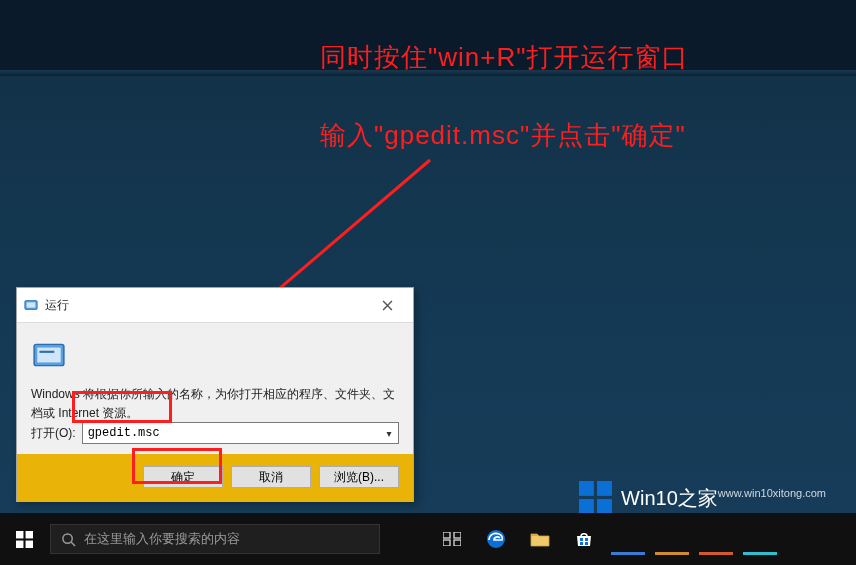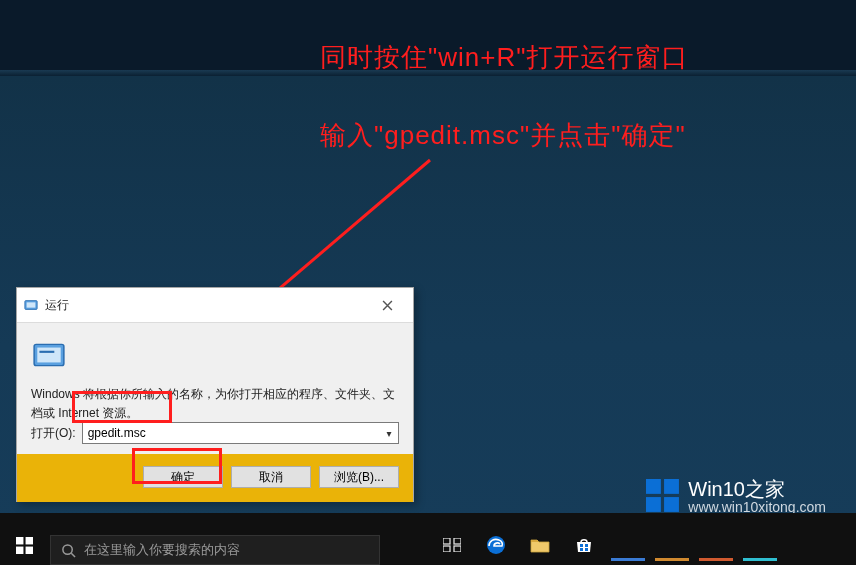--- a/index.html
+++ b/index.html
@@ -93,21 +93,21 @@
   .open-label { font-size: 12px; color: #222; white-space: nowrap; }
   .combo-wrap {
     position: relative; flex: 1;
   }
   .combo {
     width: 100%; height: 22px;
     border: 1px solid #7a7a7a;
     background: #fff;
     font-size: 12px;
     padding: 2px 22px 2px 5px;
-    font-family: Liberation Sans, sans-serif;
+    font-family: Liberation Mono, monospace;
   }
   .combo-drop {
     position: absolute; right: 1px; top: 1px;
     width: 18px; height: 20px;
     display:flex; align-items:center; justify-content:center;
     color: #333; font-size: 10px;
     pointer-events: none;
   }
   .highlight-input {
     position: absolute;
@@ -133,21 +133,21 @@
     cursor: pointer;
   }
 
   
   .taskbar {
     position: absolute;
     left: 0; right: 0; bottom: 0;
     height: 52px;
     background: #101010;
     display: flex;
-    align-items: flex-end;
+    align-items: center;
   }
   .start-btn {
     width: 48px; height: 40px;
     display:flex; align-items:center; justify-content:center;
     cursor: pointer;
   }
   .start-btn svg { width: 17px; height: 17px; }
   .search-box {
     width: 330px; height: 30px;
     margin-left: 2px;
@@ -181,23 +181,23 @@
   }
 
   
   .watermark {
     position: absolute;
     right: 30px; bottom: 50px;
     display: flex; align-items: center; gap: 8px;
     color: #fff;
   }
   .wm-logo { width: 34px; height: 34px; }
-  .wm-text { display:flex; flex-direction:column; line-height:1.1; }
+  .wm-text { display:flex; flex-direction:row; line-height:1.1; }
   .wm-title { font-size: 20px; font-weight: 500; color:#fff; }
-  .wm-url { font-size: 14px; color:#cfd8e0; }
+  .wm-url { font-size: 11px; color:#cfd8e0; }
 </style>
 </head>
 <body>
 
 <div class="desktop">
   <div class="horizon"></div>
   <div class="sea"></div>
 
   <div class="annotation line1">同时按住"win+R"打开运行窗口</div>
   <div class="annotation line2">输入"gpedit.msc"并点击"确定"</div>

